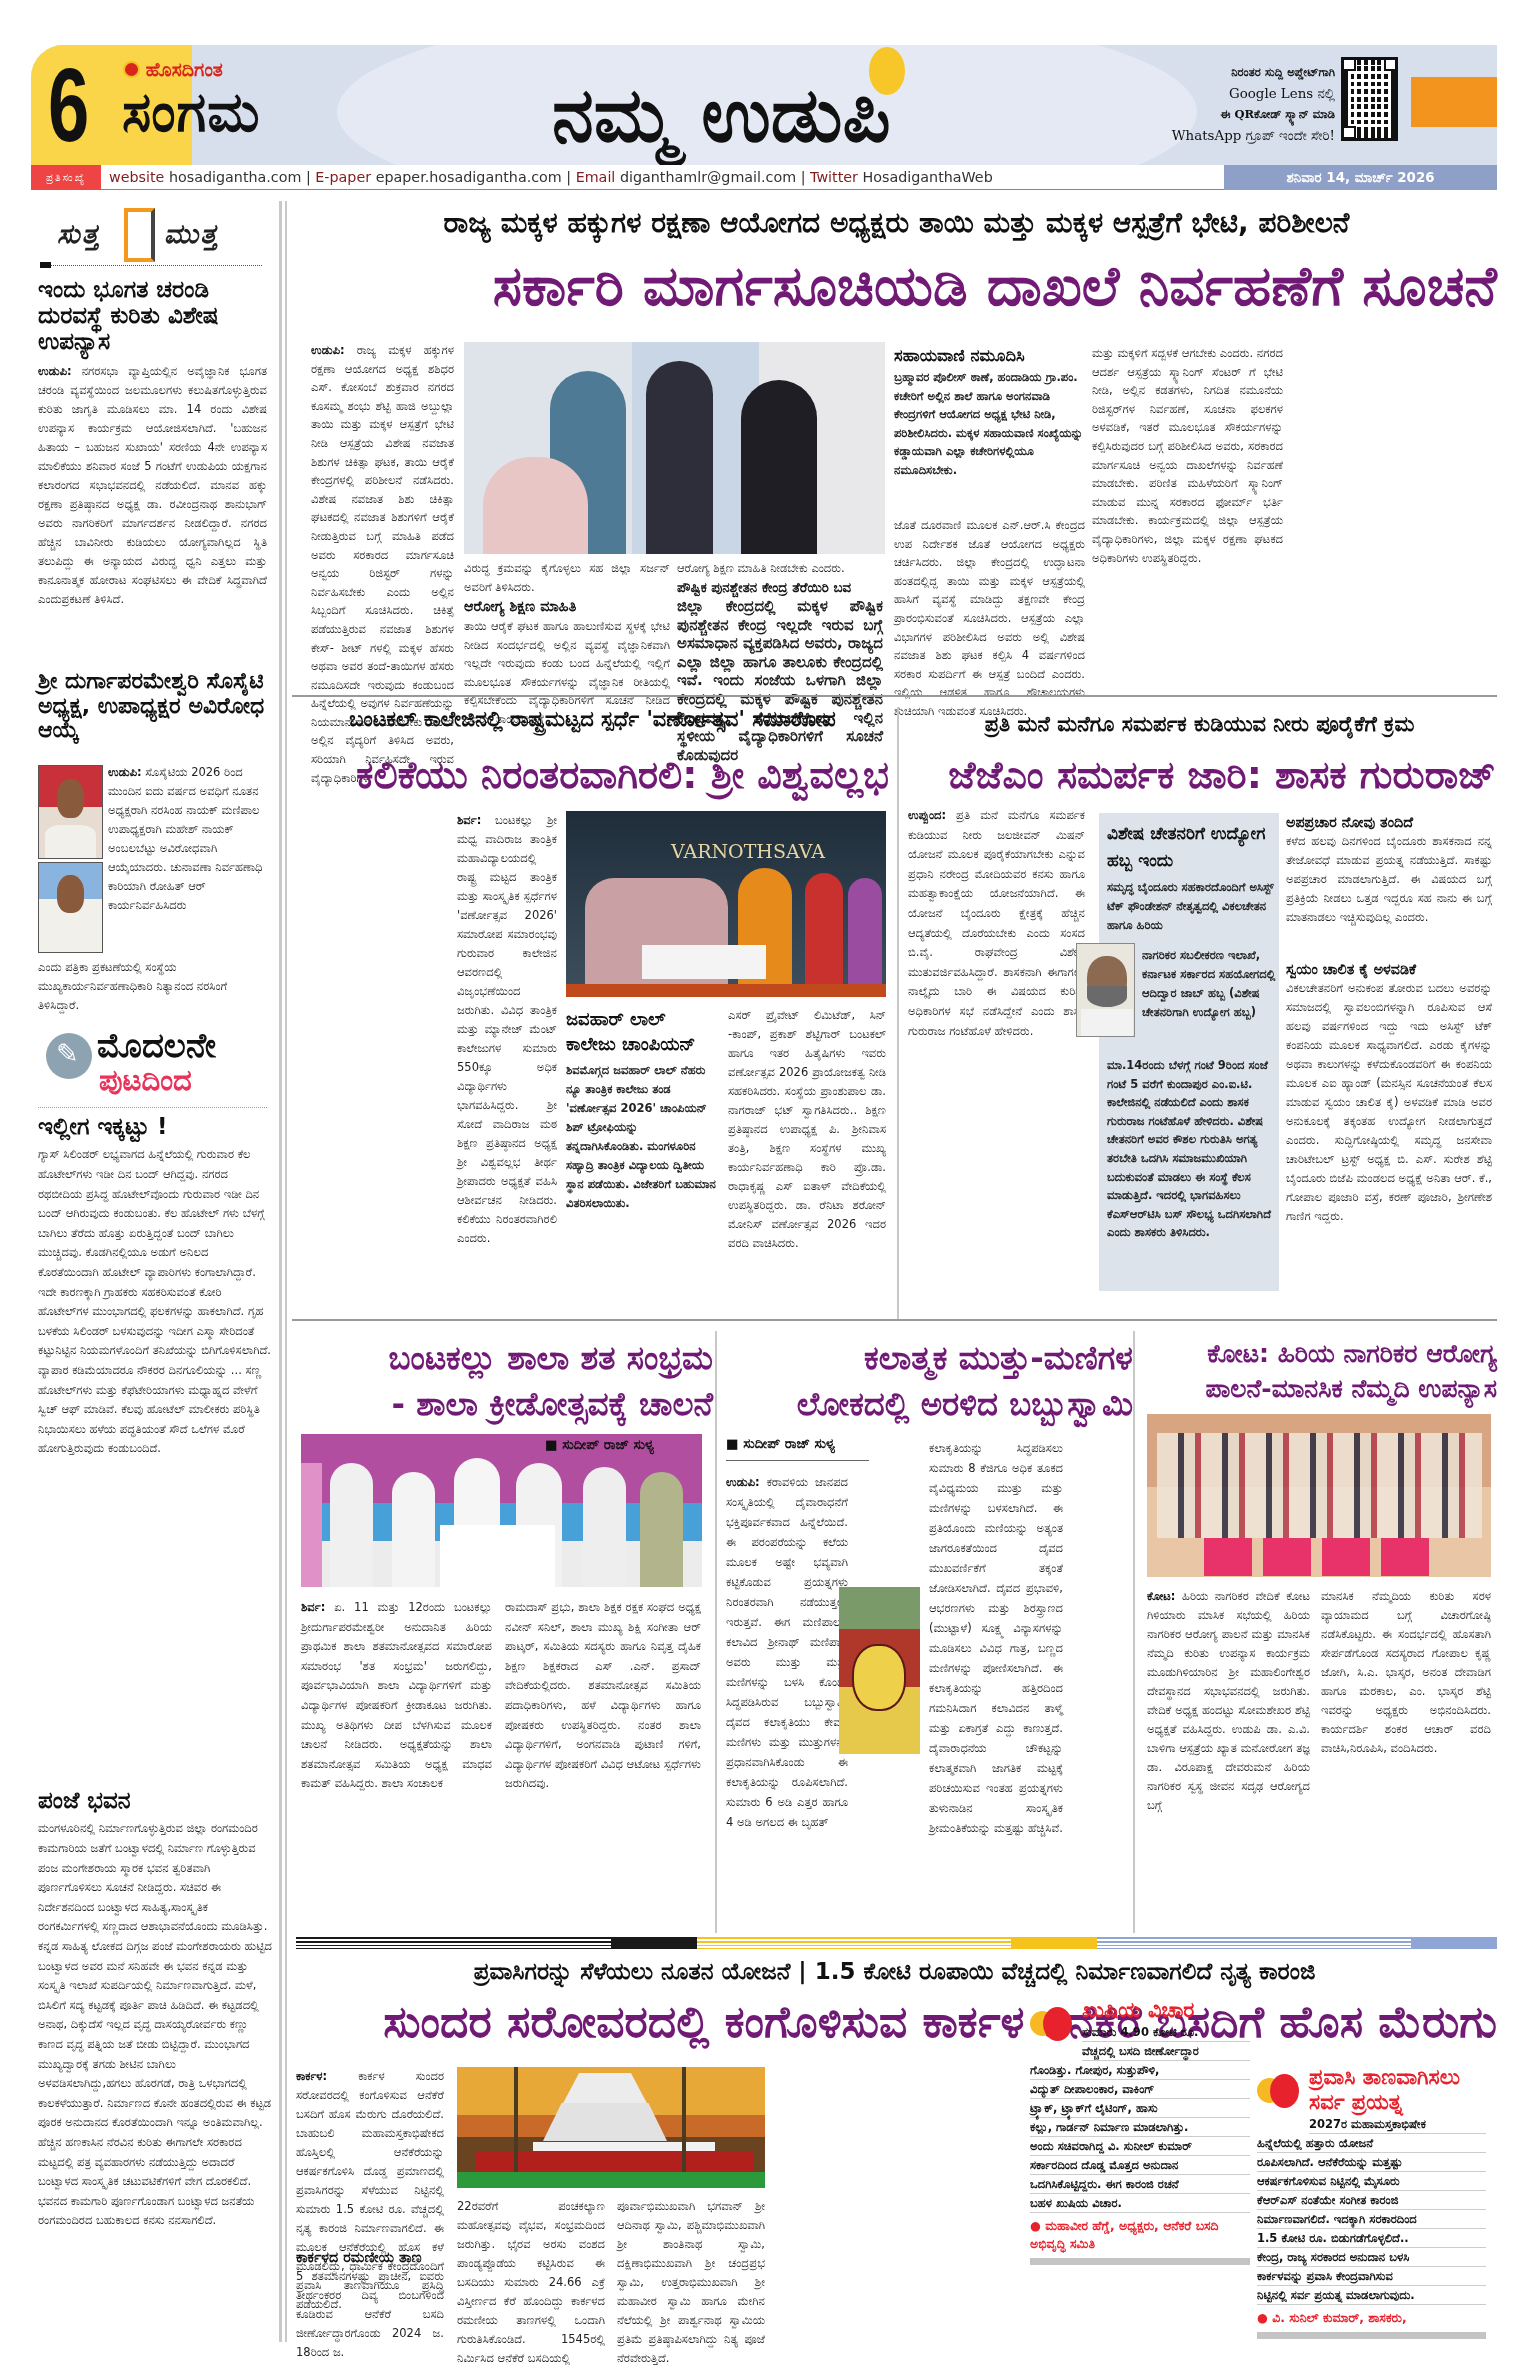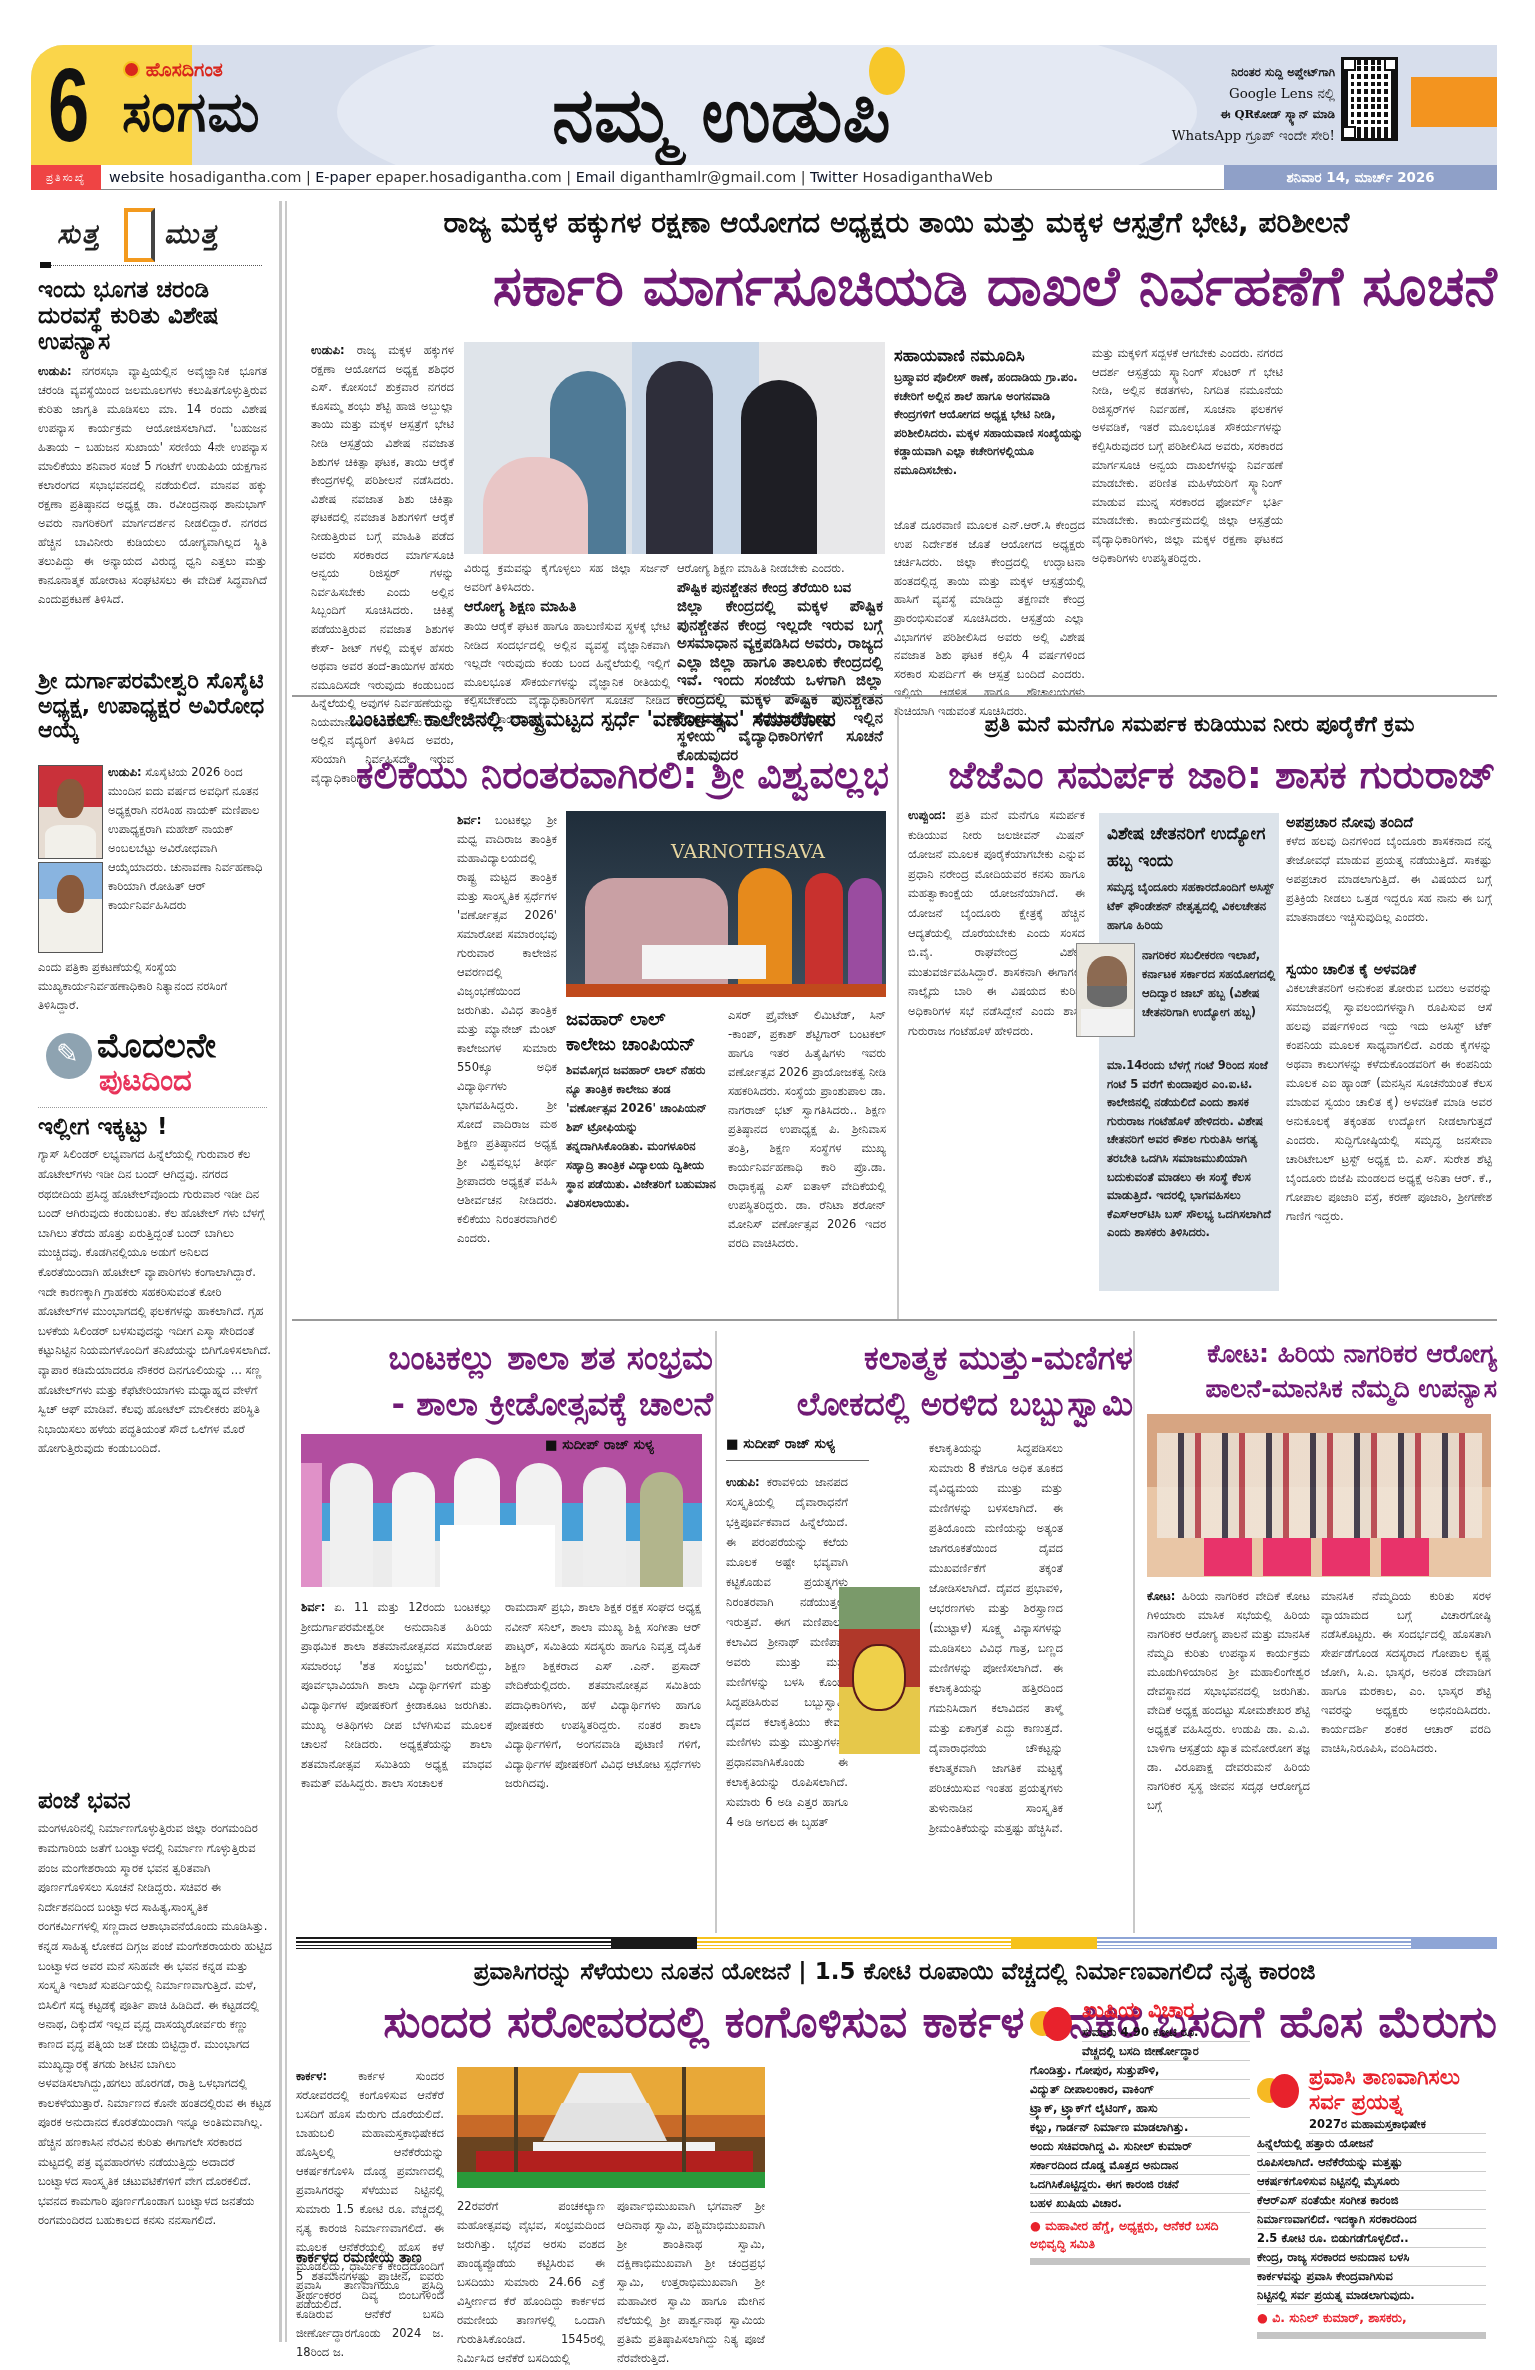--- a/index.html
+++ b/index.html
@@ -23,21 +23,21 @@
         repeating-linear-gradient(90deg, #111 0 3.8px, #fff 3.8px 6.7px),
         #111; border: 3.8px solid #111; }
   .qr-inner { position: absolute; inset: 5.7px; background:
         repeating-linear-gradient(0deg, transparent 0 4.8px, #fff 4.8px 7.6px); }
   .qr-corner { position: absolute; width: 13.4px; height: 13.4px; border: 2.9px solid #111; background: #fff; }
   .orange-tab { left: 1380px; top: 32px; width: 117px; height: 50px; background: #f3941f; }
 
   .infobar { left: 31px; top: 165px; width: 1466px; height: 25px; border-bottom: 1.9px solid #888; }
   .prati { left: 0; top: 0; width: 70px; height: 25px; background: #ef4444; color: #fff; font-size: 10.5px; line-height: 25px; text-align: center; letter-spacing: 1.9px; }
   .contacts { left: 78px; top: 0; height: 25px; font-size: 14.3px; line-height: 25px; color: #333; white-space: nowrap; }
-  .contacts .lbl { color: #0f172a; }
+  .contacts .lbl { color: #7f1d1d; }
   .datebox { left: 1193px; top: 0; width: 273px; height: 25px; background: #8fa0c8; color: #fff; font-size: 13.4px; line-height: 25px; text-align: center; font-weight: bold; }
 
   
   .vrule { width: 2.9px; background: #c8c8c8; }
   .sutta { left: 38px; top: 208px; width: 229px; height: 57px; font-style: italic; }
   .sutta-text { font-size: 27px; font-weight: bold; color: #222; letter-spacing: 1.9px; }
   .door { position: absolute; left: 86px; top: 0; width: 31px; height: 54px; border: 4.8px solid #f39a1e; border-right-color: #444; }
   .dotline { position: absolute; left: 1.9px; top: 57px; width: 222px; border-top: 1.9px dotted #555; }
   .dotline::before { content: ""; position: absolute; left: 0; top: -3.8px; width: 11.5px; height: 5.7px; background: #111; }
 
@@ -341,21 +341,21 @@
   <div class="quote-title" style="margin-left:52px;">ಪ್ರವಾಸಿ ತಾಣವಾಗಿಸಲು ಸರ್ವ ಪ್ರಯತ್ನ</div>
   <div class="quote-body" style="margin-left:52px;font-size:11.5px;line-height:18px;">
     <span>2027ರ ಮಹಾಮಸ್ತಕಾಭಿಷೇಕ</span>
   </div>
   <div class="quote-body" style="font-size:11.5px;line-height:18px;">
     <span>ಹಿನ್ನೆಲೆಯಲ್ಲಿ ಹತ್ತಾರು ಯೋಜನೆ</span>
     <span>ರೂಪಿಸಲಾಗಿದೆ. ಆನೆಕೆರೆಯನ್ನು ಮತ್ತಷ್ಟು</span>
     <span>ಆಕರ್ಷಕಗೊಳಿಸುವ ನಿಟ್ಟಿನಲ್ಲಿ ಮೈಸೂರು</span>
     <span>ಕೆಆರ್‌ಎಸ್ ನಂತೆಯೇ ಸಂಗೀತ ಕಾರಂಜಿ</span>
     <span>ನಿರ್ಮಾಣವಾಗಲಿದೆ. ಇದಕ್ಕಾಗಿ ಸರಕಾರದಿಂದ</span>
-    <span>2.5 ಕೋಟಿ ರೂ. ಬಿಡುಗಡೆಗೊಳ್ಳಲಿದೆ..</span>
+    <span>1.5 ಕೋಟಿ ರೂ. ಬಿಡುಗಡೆಗೊಳ್ಳಲಿದೆ..</span>
     <span>ಕೇಂದ್ರ, ರಾಜ್ಯ ಸರಕಾರದ ಅನುದಾನ ಬಳಸಿ</span>
     <span>ಕಾರ್ಕಳವನ್ನು ಪ್ರವಾಸಿ ಕೇಂದ್ರವಾಗಿಸುವ</span>
     <span>ನಿಟ್ಟಿನಲ್ಲಿ ಸರ್ವ ಪ್ರಯತ್ನ ಮಾಡಲಾಗುವುದು.</span>
   </div>
   <div class="quote-src" style="font-size:12.4px;line-height:18px;margin-top:3.8px;">ವಿ. ಸುನಿಲ್ ಕುಮಾರ್, ಶಾಸಕರು,</div>
   <div class="gray-bar" style="margin-top:5.7px;"></div>
 </div>
 
 
 </body></html>

